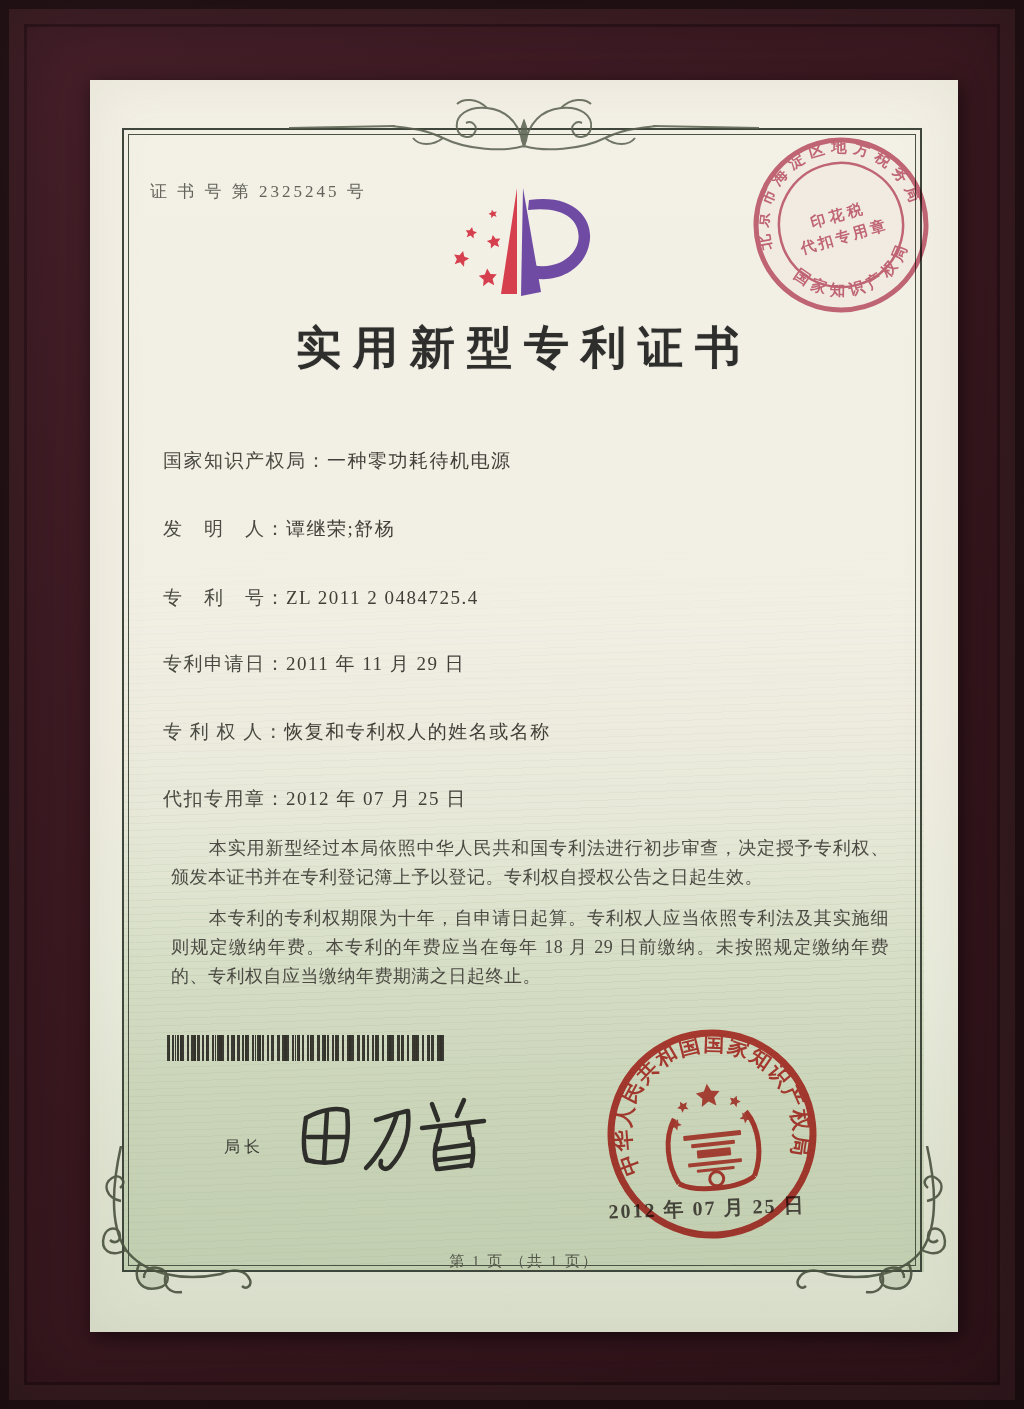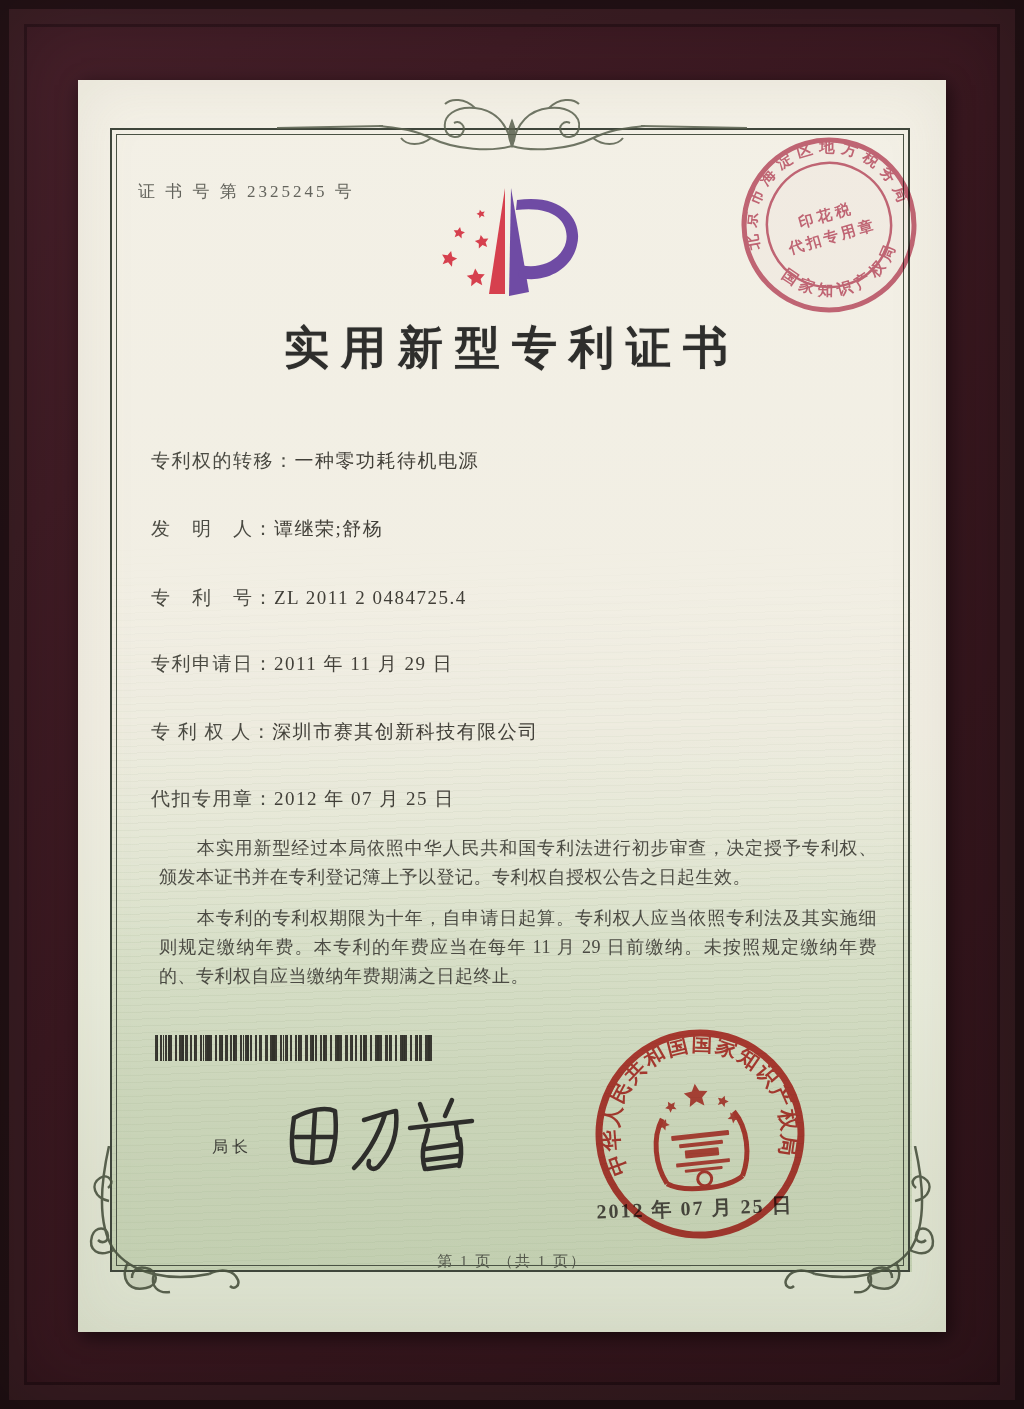--- a/index.html
+++ b/index.html
@@ -10,21 +10,21 @@
     font-family:"Liberation Serif","DejaVu Serif",serif;
   }
   .photo::before{
     content:"";position:absolute;inset:0;pointer-events:none;z-index:1;
     box-shadow:inset 0 0 0 9px rgba(0,0,0,.40),
                inset 0 0 0 24px rgba(150,90,100,.14),
                inset 0 0 0 27px rgba(0,0,0,.28),
                inset 0 0 90px rgba(0,0,0,.35);
   }
   .paper{
-    position:absolute;left:78px;top:80px;width:868px;height:1252px;z-index:2;
+    position:absolute;left:90px;top:80px;width:868px;height:1252px;z-index:2;
     background:linear-gradient(180deg,#f3f0e6 0%,#f1eee3 52%,#e9ecdc 72%,#dfe3d1 88%,#dae0cd 100%);
     box-shadow:3px 5px 18px rgba(0,0,0,.55), inset 0 0 60px rgba(150,140,110,.12);
   }
   .tint{
     position:absolute;left:34px;top:50px;width:800px;height:1142px;z-index:0;
     background:
       linear-gradient(180deg,rgba(205,215,185,0) 38%,rgba(198,210,178,.30) 62%,rgba(182,198,162,.55) 85%,rgba(178,195,158,.62) 100%),
       repeating-linear-gradient(178deg,rgba(95,120,80,.11) 0 1px,rgba(0,0,0,0) 1px 7px);
     -webkit-mask-image:linear-gradient(180deg,transparent 0 36%,#000 72%);
             mask-image:linear-gradient(180deg,transparent 0 36%,#000 72%);
@@ -170,42 +170,42 @@
         <textPath href="#tax-arc-bot" startOffset="50%" text-anchor="middle">国家知识产权局</textPath>
       </text>
       <text x="95" y="90" text-anchor="middle" font-size="15" font-weight="bold" fill="#c2566e" letter-spacing="4">印花税</text>
       <text x="95" y="112" text-anchor="middle" font-size="15" font-weight="bold" fill="#c2566e" letter-spacing="3">代扣专用章</text>
     </svg>
 
     <div class="title">实用新型专利证书</div>
 
     <div class="fields">
       <div class="field-row fr0">
-        <span class="f-label">专利权的转移：</span><span class="f-value">一种零功耗待机电源</span>
+        <span class="f-label">国家知识产权局：</span><span class="f-value">一种零功耗待机电源</span>
       </div>
       <div class="field-row fr1">
         <span class="f-label">发　明　人：</span><span class="f-value">谭继荣;舒杨</span>
       </div>
       <div class="field-row fr2">
         <span class="f-label">专　利　号：</span><span class="f-value">ZL 2011 2 0484725.4</span>
       </div>
       <div class="field-row fr3">
         <span class="f-label">专利申请日：</span><span class="f-value">2011 年 11 月 29 日</span>
       </div>
       <div class="field-row fr4">
-        <span class="f-label">专 利 权 人：</span><span class="f-value">深圳市赛其创新科技有限公司</span>
+        <span class="f-label">专 利 权 人：</span><span class="f-value">恢复和专利权人的姓名或名称</span>
       </div>
       <div class="field-row fr5">
         <span class="f-label">代扣专用章：</span><span class="f-value">2012 年 07 月 25 日</span>
       </div>
     </div>
 
     <div class="paras">
       <p>本实用新型经过本局依照中华人民共和国专利法进行初步审查，决定授予专利权、颁发本证书并在专利登记簿上予以登记。专利权自授权公告之日起生效。</p>
-      <p>本专利的专利权期限为十年，自申请日起算。专利权人应当依照专利法及其实施细则规定缴纳年费。本专利的年费应当在每年 11 月 29 日前缴纳。未按照规定缴纳年费的、专利权自应当缴纳年费期满之日起终止。</p>
+      <p>本专利的专利权期限为十年，自申请日起算。专利权人应当依照专利法及其实施细则规定缴纳年费。本专利的年费应当在每年 18 月 29 日前缴纳。未按照规定缴纳年费的、专利权自应当缴纳年费期满之日起终止。</p>
     </div>
 
     <div class="barcode"></div>
 
     <div class="director">局长</div>
     <svg class="signature" width="240" height="115" viewBox="0 0 240 115">
       <g stroke="#2e2e2b" stroke-width="4.5" stroke-linecap="round" stroke-linejoin="round" fill="none">
 
         <path d="M30,40 C27,60 27,74 31,82"></path>
         <path d="M30,40 C46,31 62,29 71,33 C73,53 71,70 66,82"></path>

